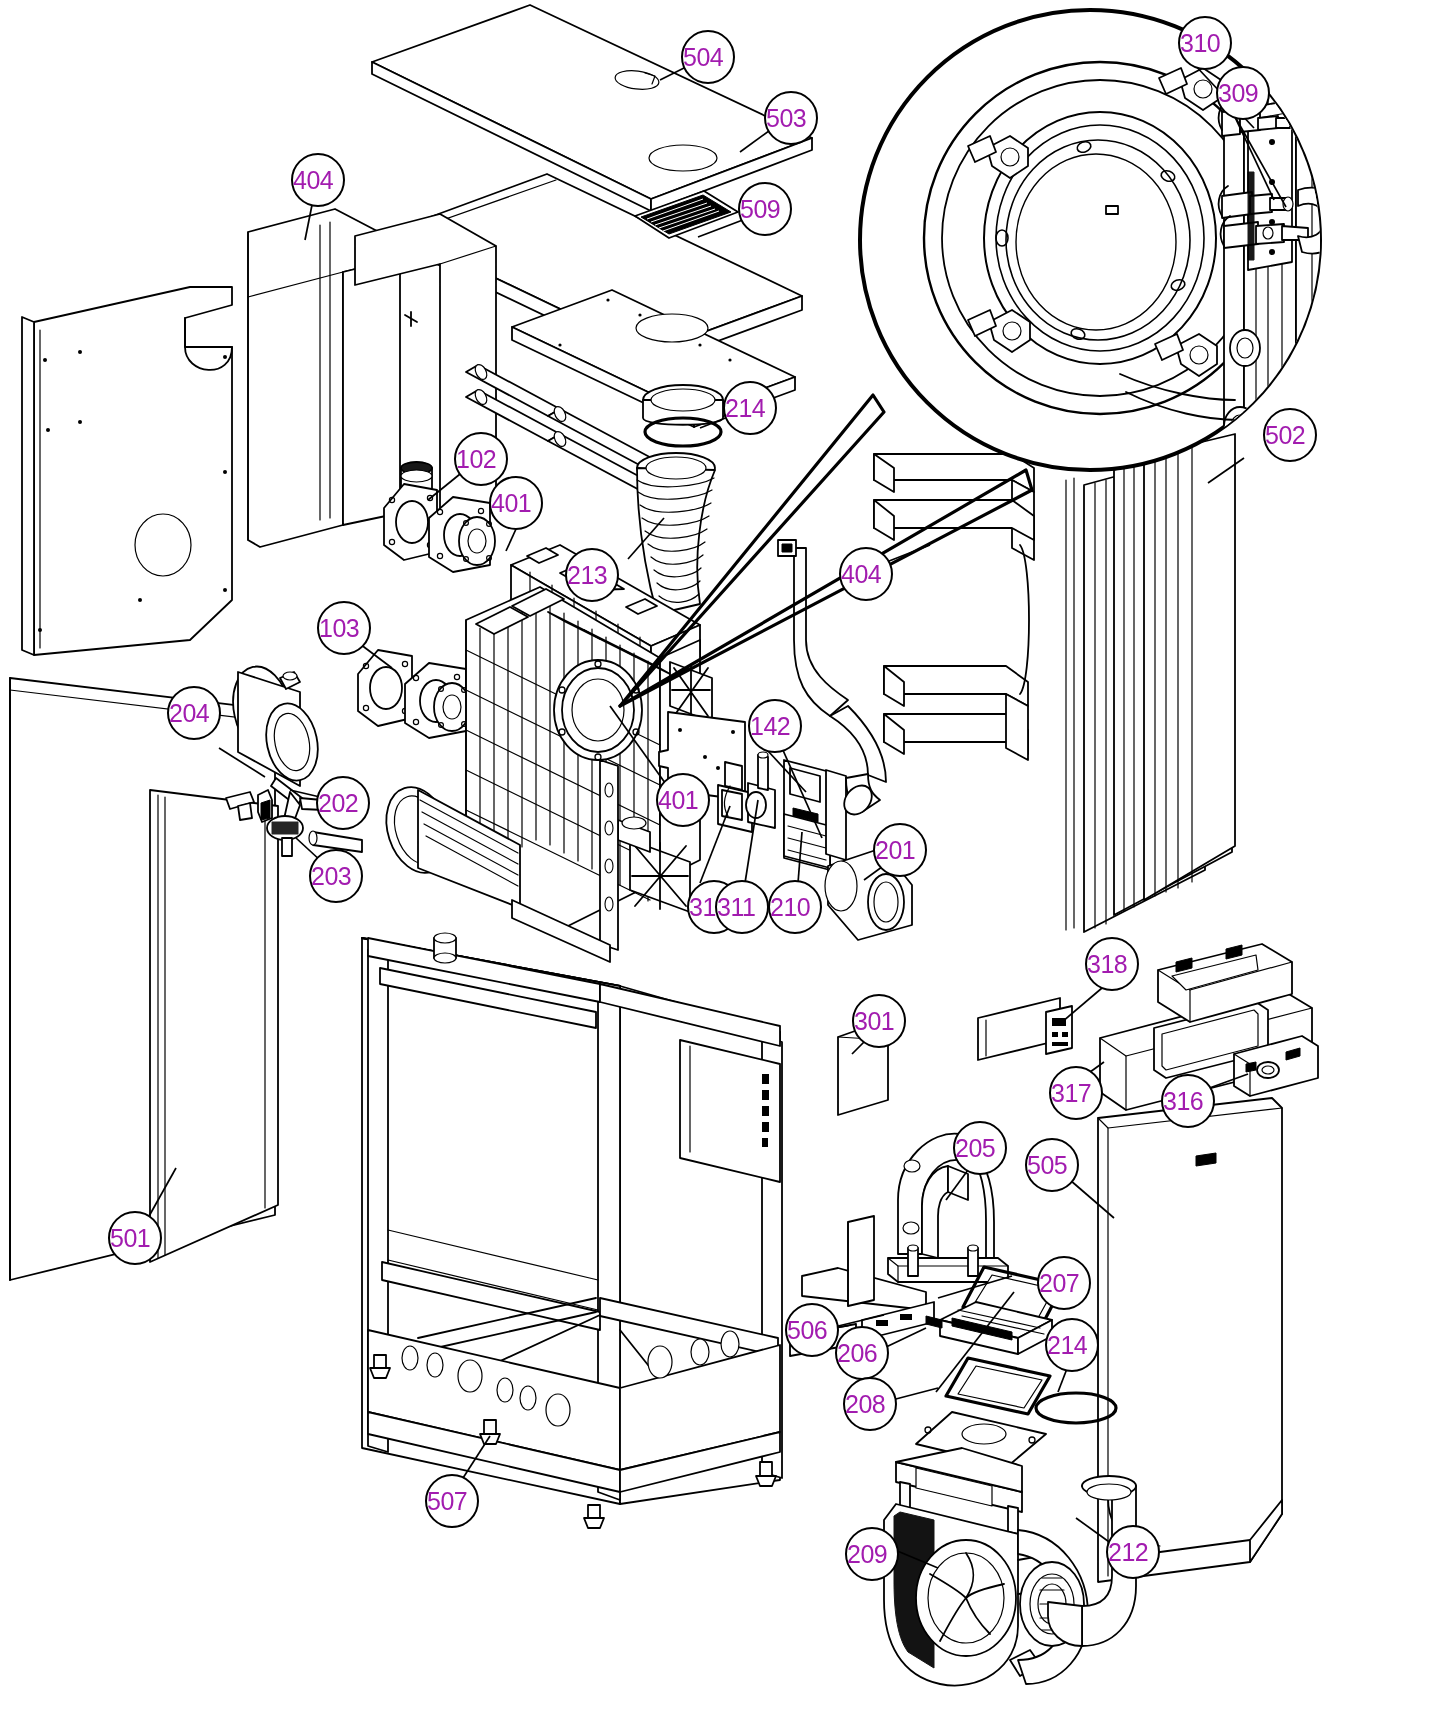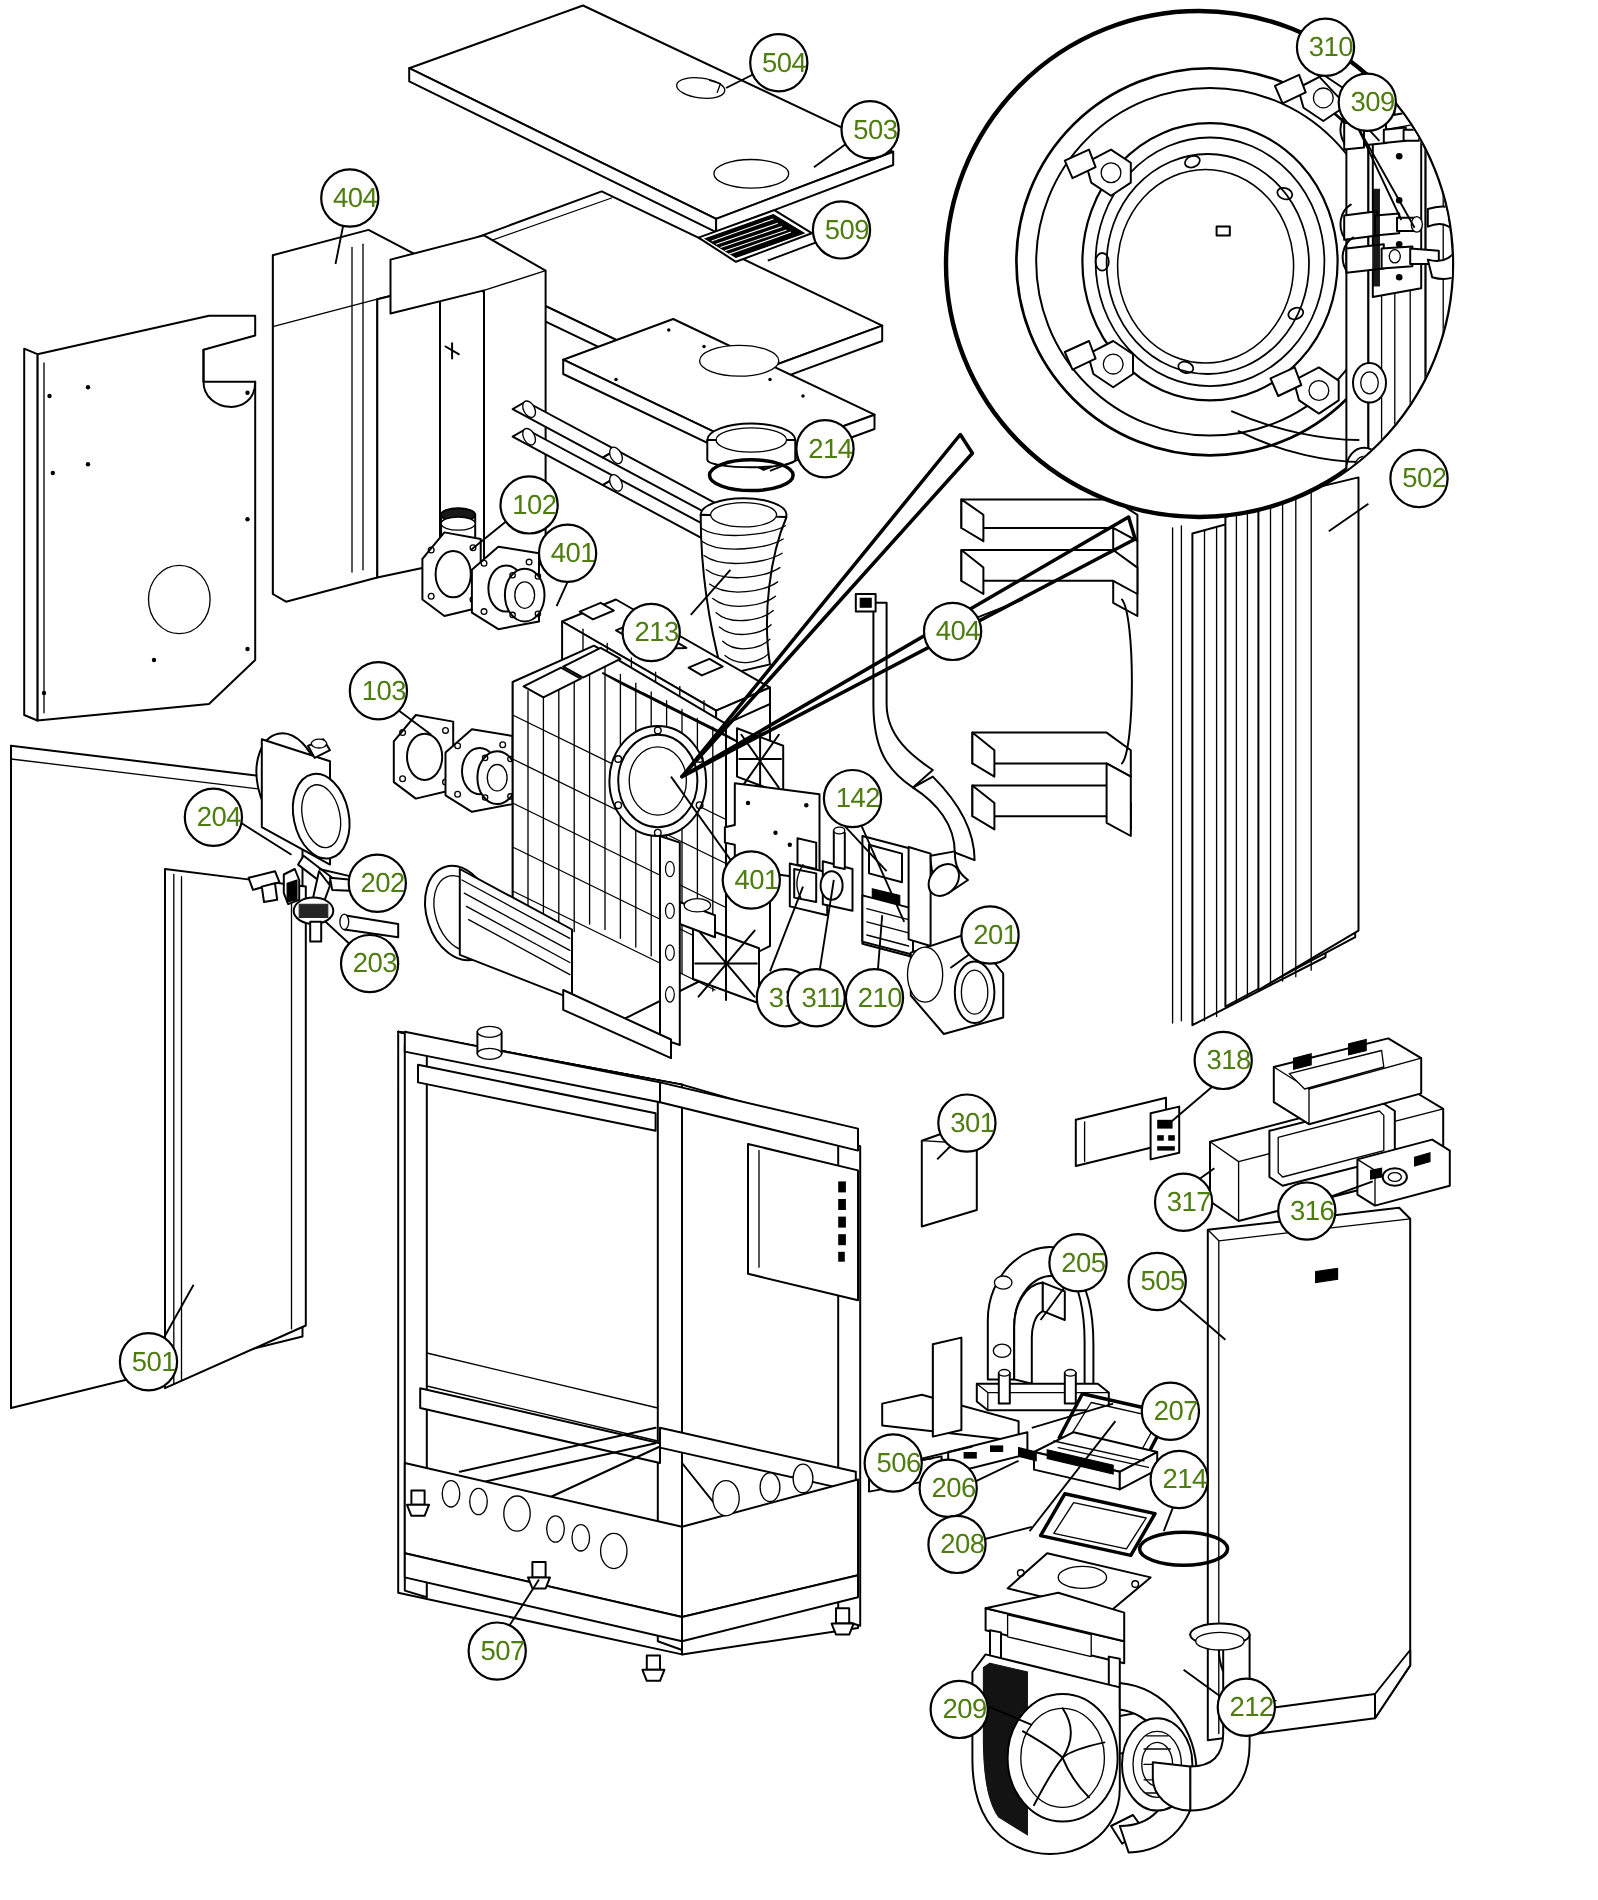--- a/index.html
+++ b/index.html
@@ -14,26 +14,26 @@
   }
   #art{position:absolute;inset:0;width:1453px;height:1727px;}
   
   .callout{
     position:absolute;
     width:54px;height:54px;
     margin-left:-27px;margin-top:-27px;
     border:2.6px solid #000;
     border-radius:50%;
     background:#fff;
-    color:#4d7c0f;
+    color:#a21caf;
     font-family:"Liberation Sans", sans-serif;
     font-size:25px;
     font-weight:400;
     line-height:50px;
-    text-align:right;
+    text-align:left;
     letter-spacing:-0.5px;
     box-sizing:border-box;
     z-index:40;
     user-select:none;
   }
 </style>
 </head>
 <body>
 
 <div id="sheet">
@@ -760,21 +760,21 @@
   <div class="callout" style="left:765px;top:209px">509</div>
   <div class="callout" style="left:1205px;top:43px">310</div>
   <div class="callout" style="left:1243px;top:93px">309</div>
   <div class="callout" style="left:1290px;top:435px">502</div>
   <div class="callout" style="left:750px;top:408px">214</div>
   <div class="callout" style="left:481px;top:459px">102</div>
   <div class="callout" style="left:516px;top:503px">401</div>
   <div class="callout" style="left:592px;top:575px">213</div>
   <div class="callout" style="left:866px;top:574px">404</div>
   <div class="callout" style="left:344px;top:628px">103</div>
-  <div class="callout" style="left:194px;top:743px">204</div>
+  <div class="callout" style="left:194px;top:713px">204</div>
   <div class="callout" style="left:343px;top:803px">202</div>
   <div class="callout" style="left:336px;top:876px">203</div>
   <div class="callout" style="left:775px;top:726px">142</div>
   <div class="callout" style="left:683px;top:800px">401</div>
   <div class="callout" style="left:714px;top:907px">315</div>
   <div class="callout" style="left:742px;top:907px">311</div>
   <div class="callout" style="left:795px;top:907px">210</div>
   <div class="callout" style="left:900px;top:850px">201</div>
   <div class="callout" style="left:1112px;top:964px">318</div>
   <div class="callout" style="left:1076px;top:1093px">317</div>

